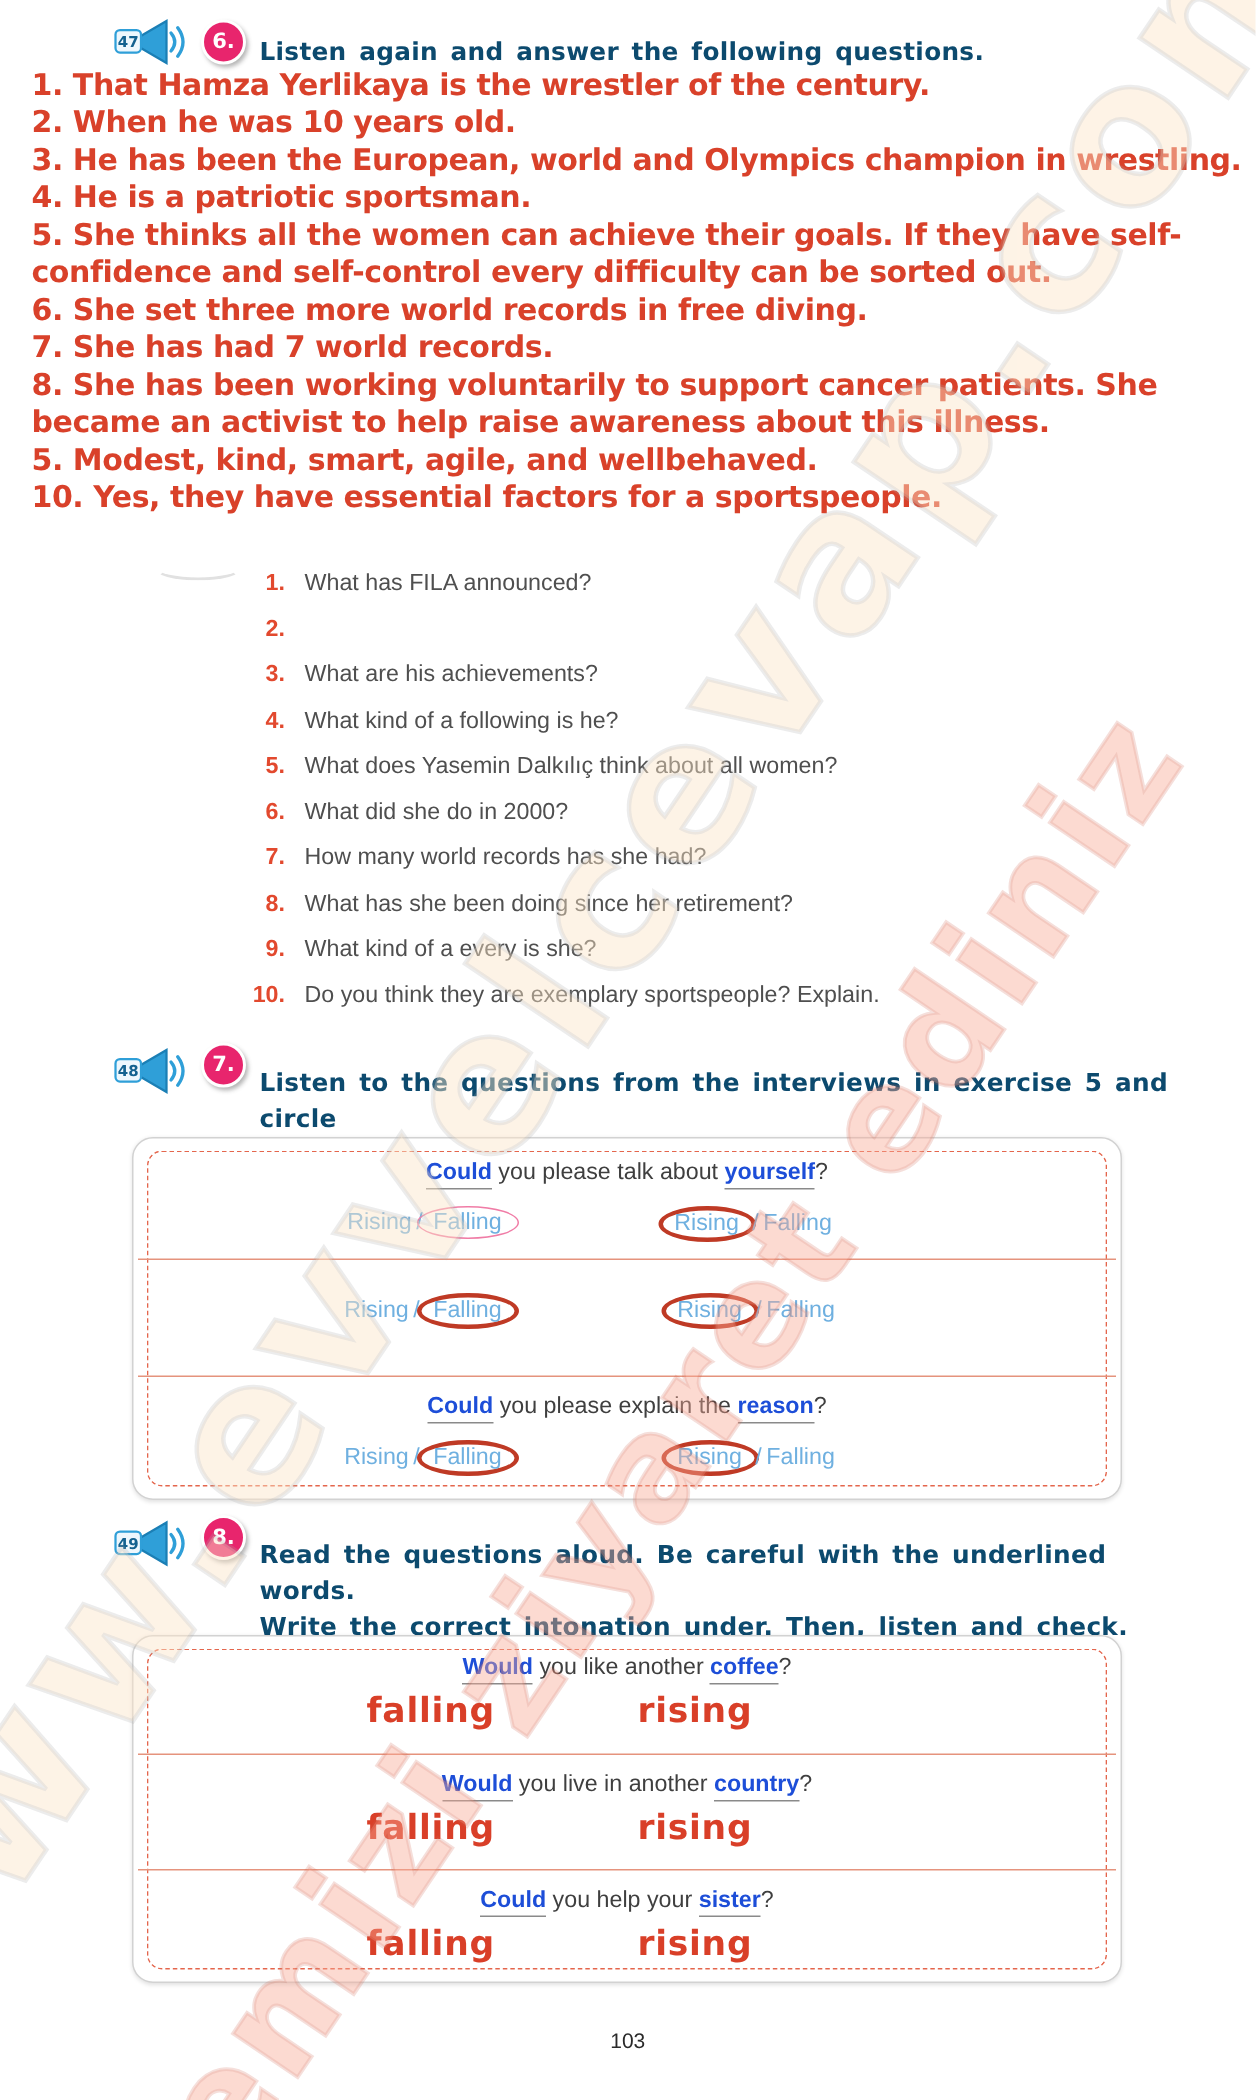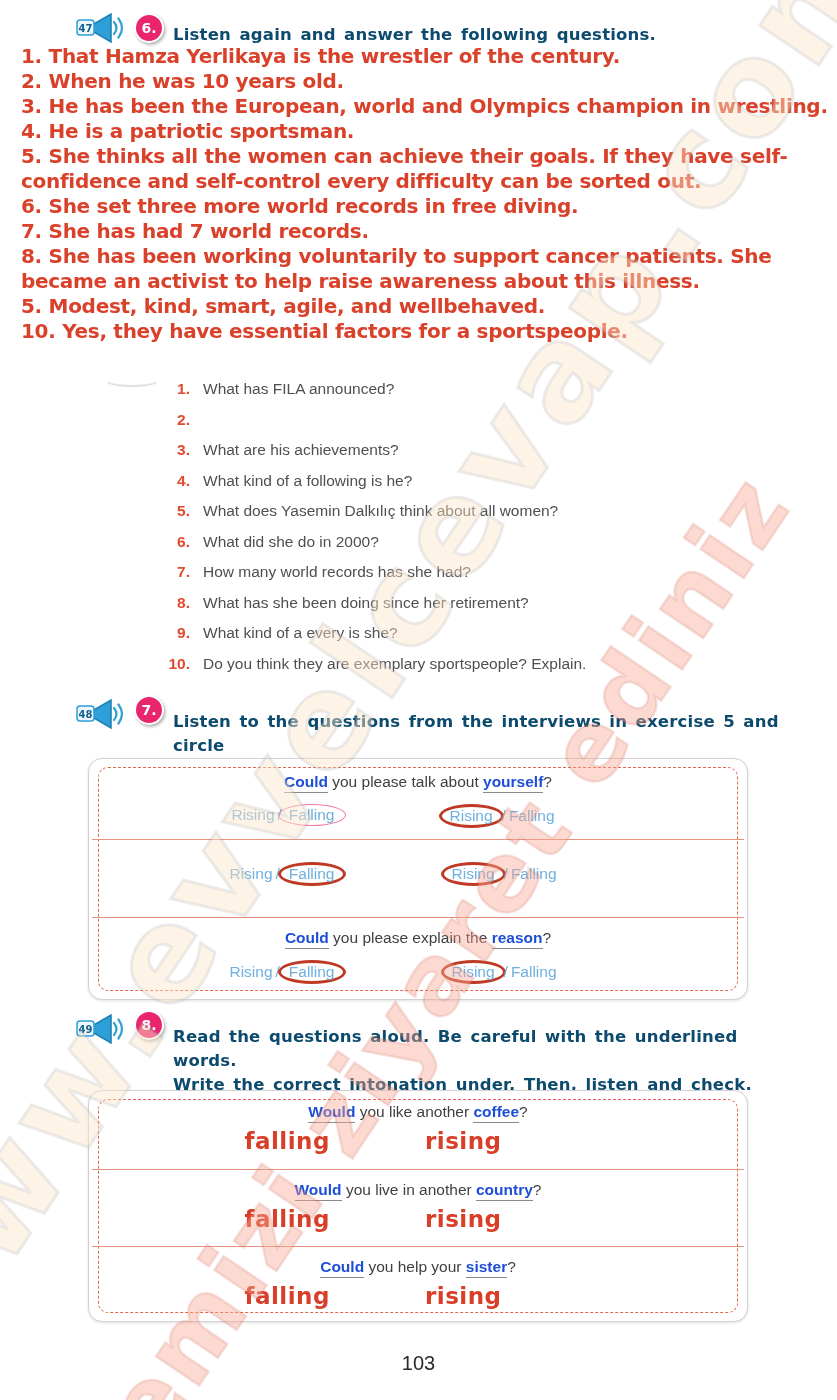--- a/index.html
+++ b/index.html
@@ -71,21 +71,21 @@
     border-radius:50%; padding:1px 10px; margin:0 -7px; }
   .sep { margin:0 3px; }
 
   .ans-line { display:flex; justify-content:center; gap:95px; margin-top:5px;
     transform:translateX(-45px); }
   .ans-word { font-family:"DejaVu Sans", sans-serif; font-weight:bold;
     font-size:23px; color:#d93f28; letter-spacing:0.5px; }
 
   
   .page-number { position:absolute; top:1352px; width:100%; text-align:center;
-    font-family:"Liberation Sans", sans-serif; font-size:20px; color:#2a2a2a; }
+    font-family:"Liberation Sans", sans-serif; font-size:14px; color:#2a2a2a; }
 
   .erased-mark { position:absolute; left:103px; top:371px; width:58px; height:16px;
     border:2px solid #c9c9c9; border-color:transparent transparent #c9c9c9 transparent;
     border-radius:50%; opacity:.55; }
 
   
   .watermark { position:absolute; inset:0; pointer-events:none; opacity:.5; z-index:5; }
   .wm { position:absolute; white-space:nowrap; font-weight:bold;
     transform-origin:left center; }
   .wm1 { left:-105px; top:1278px; transform:rotate(-56deg);

